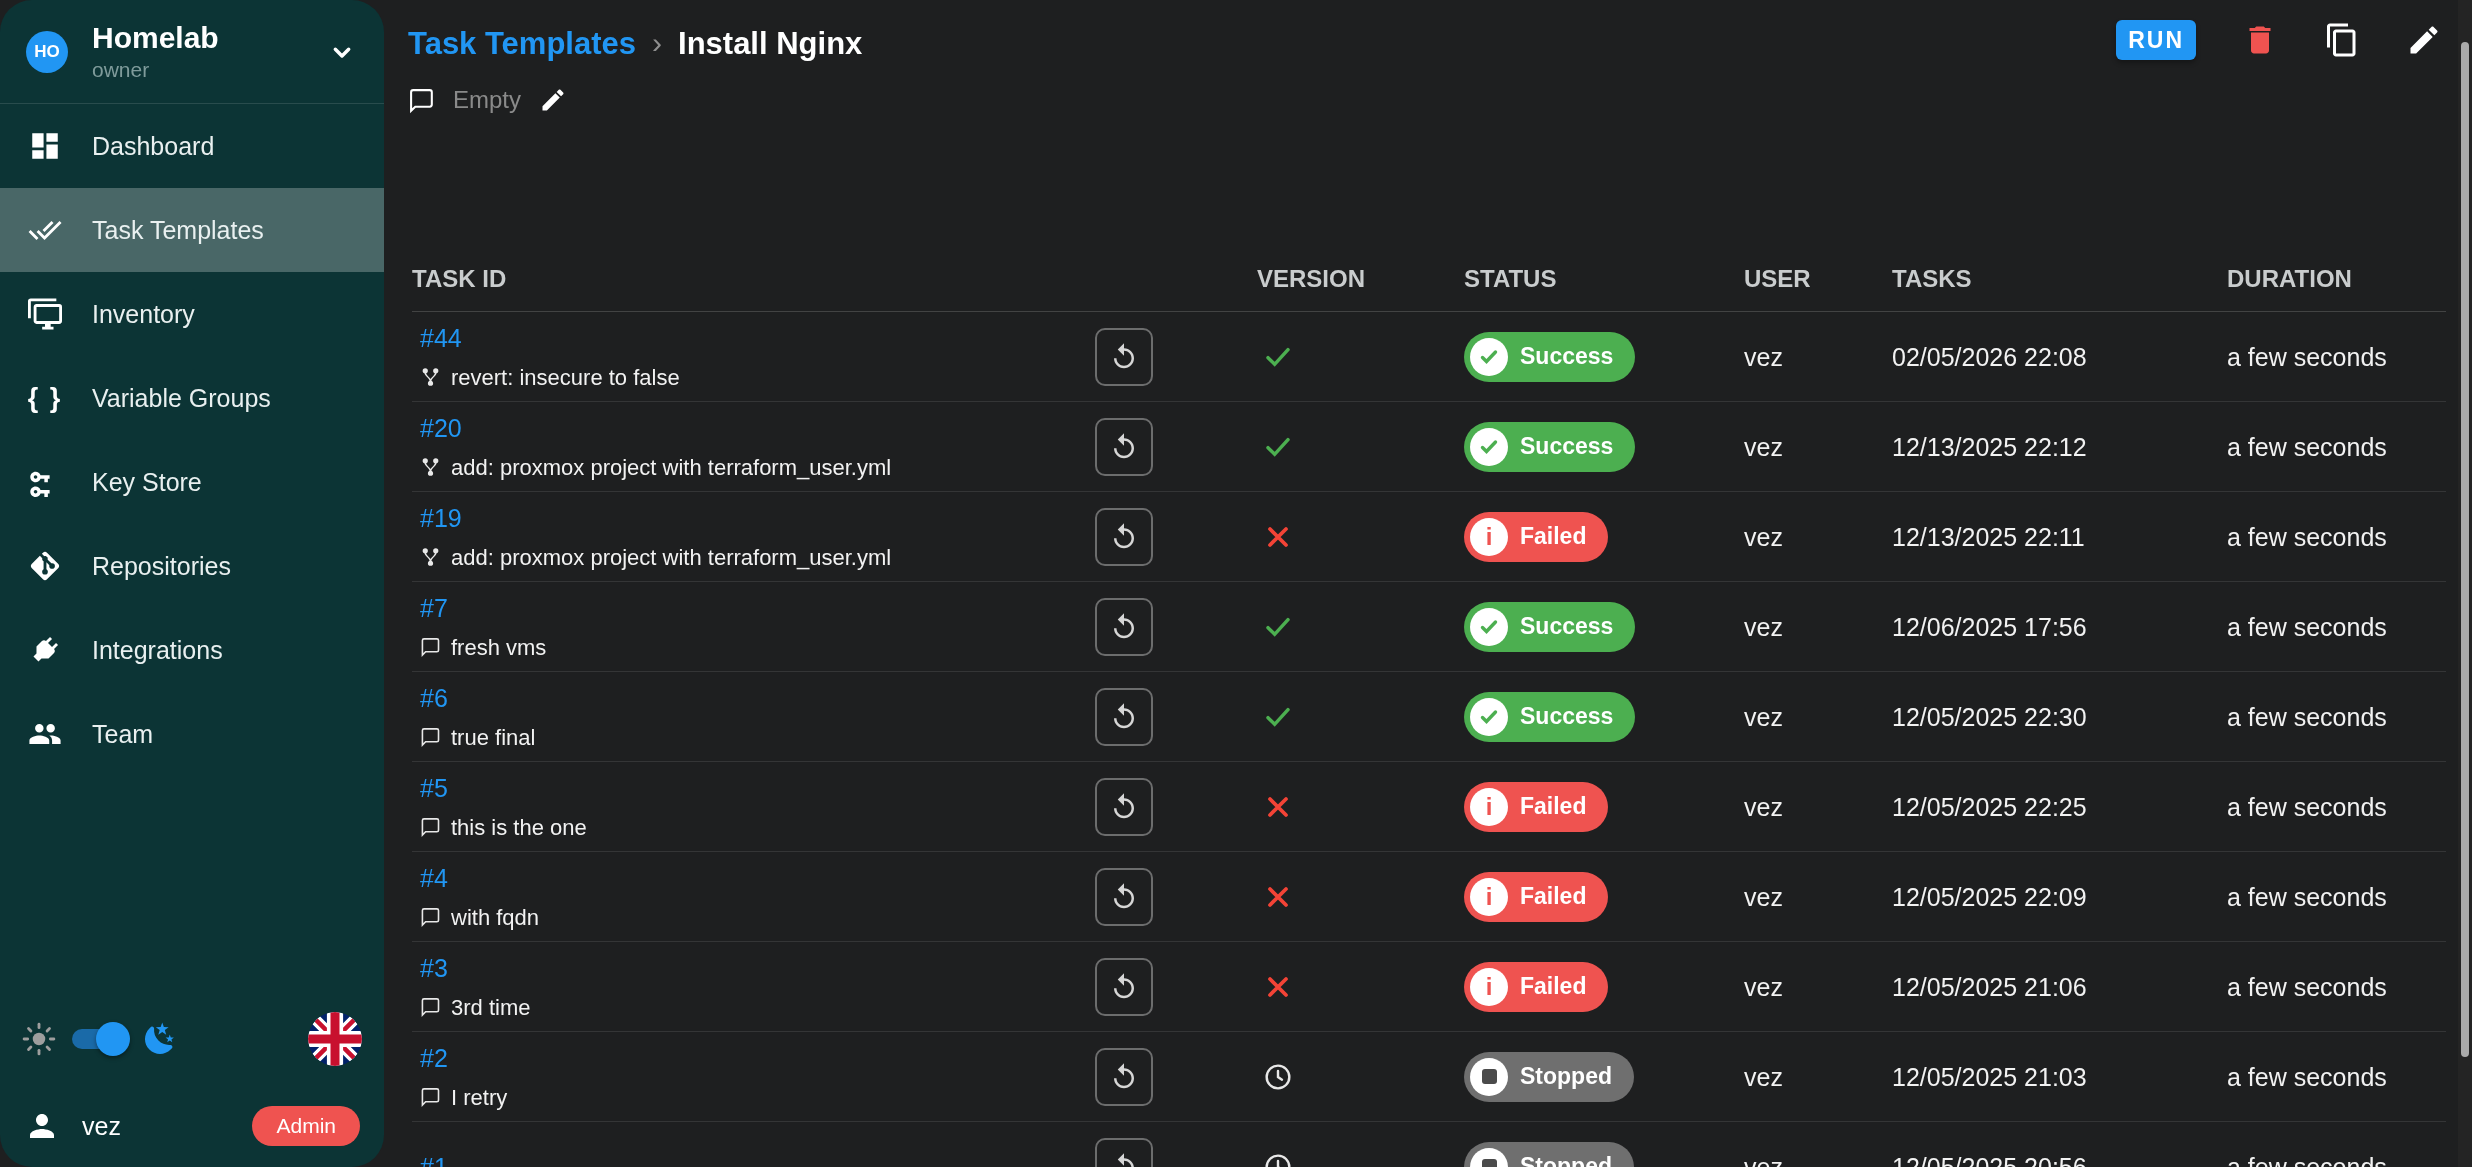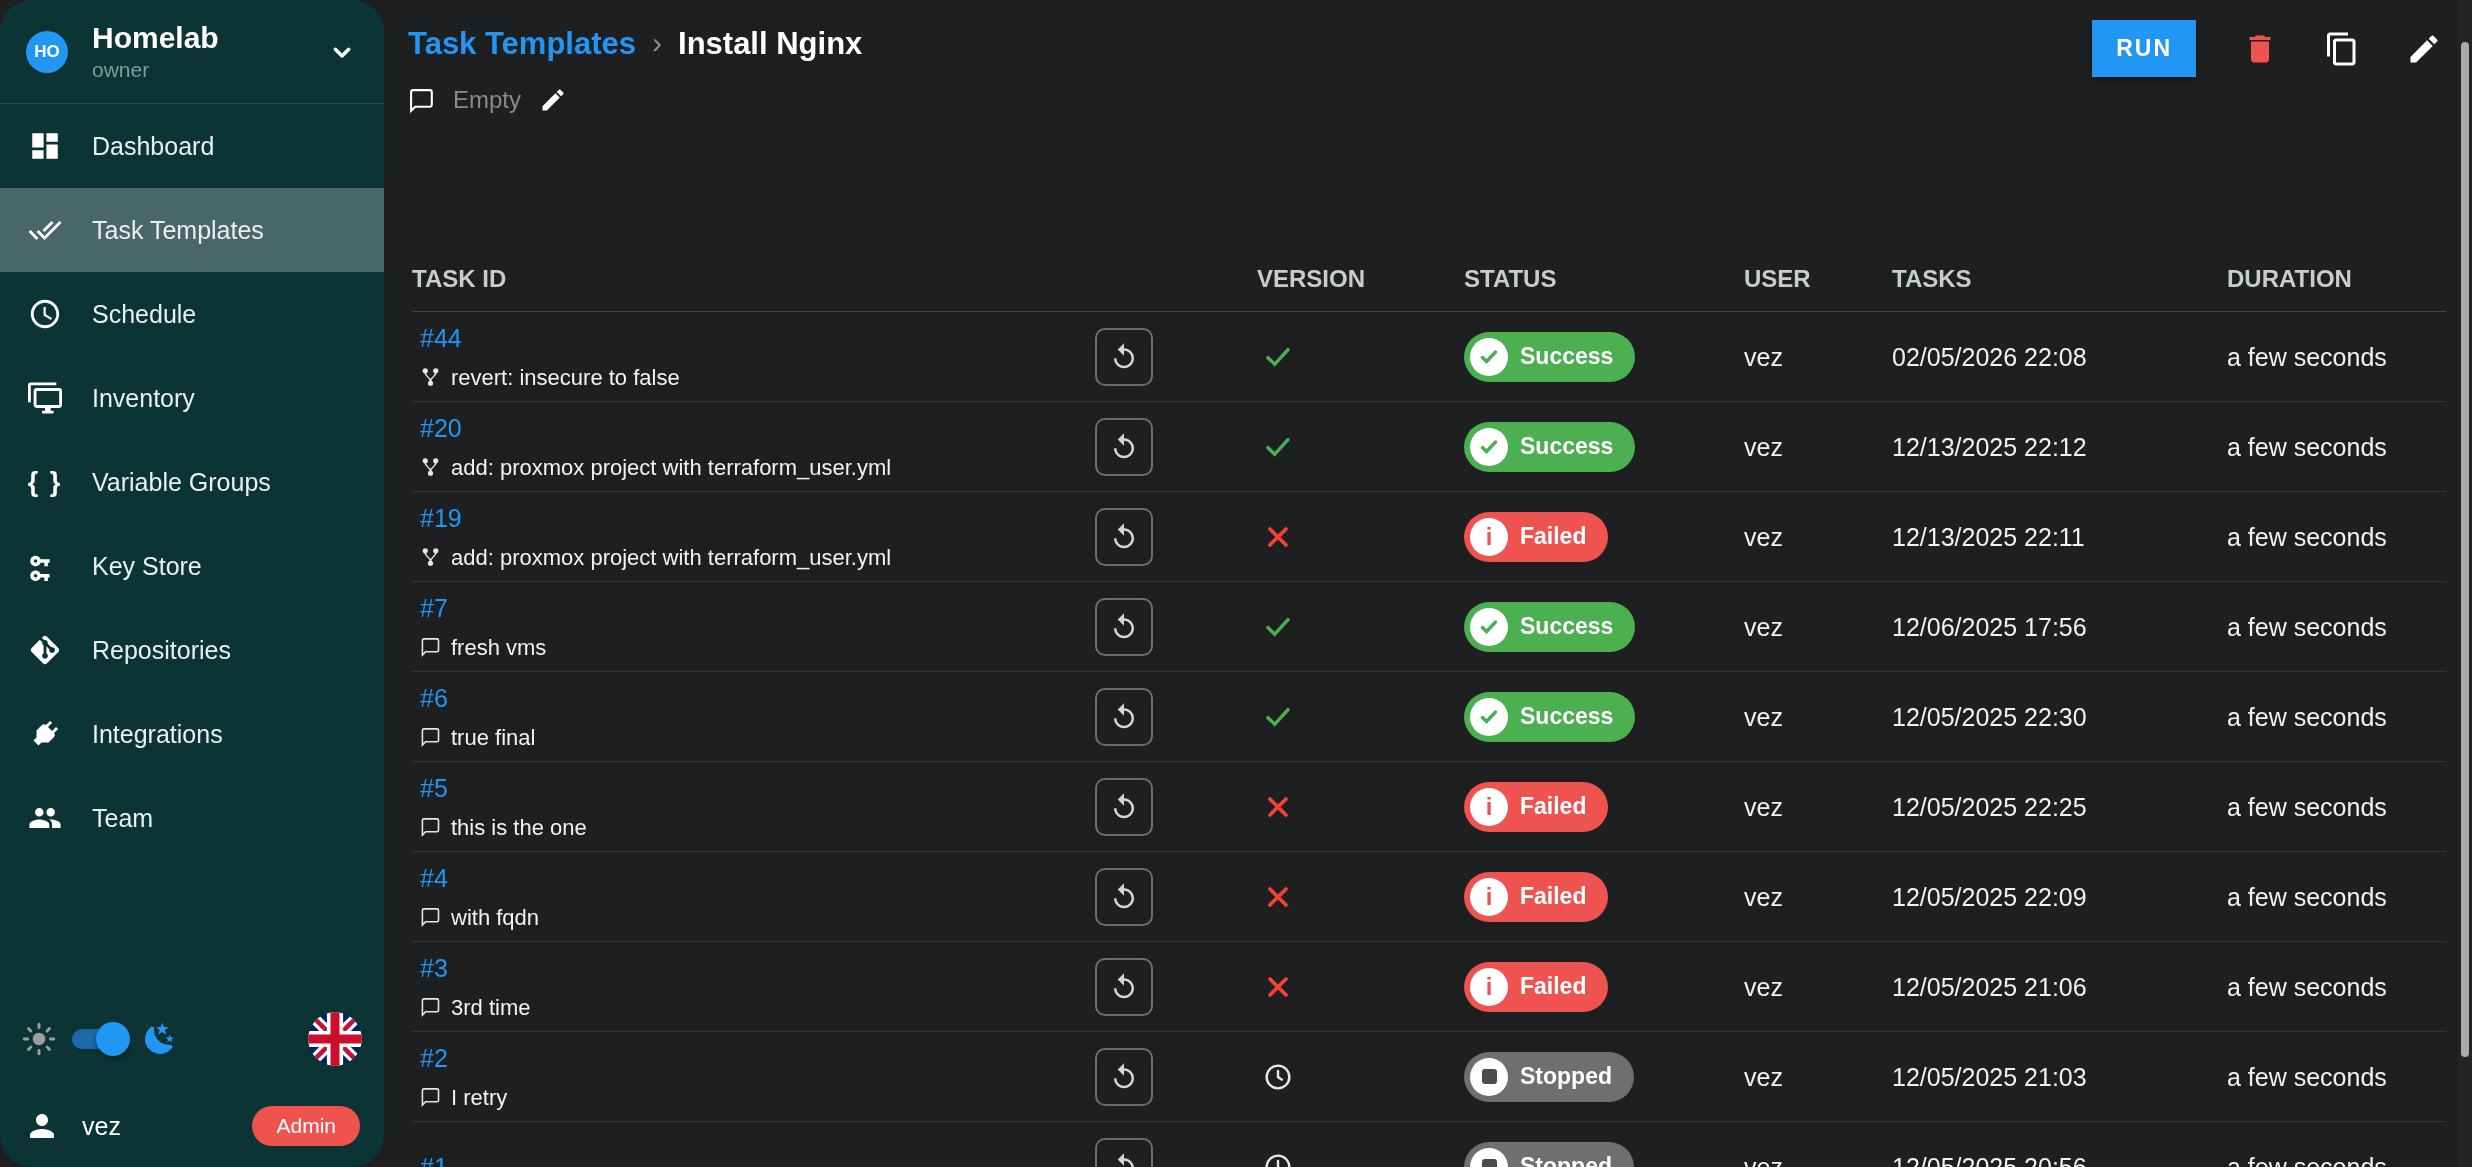--- a/index.html
+++ b/index.html
@@ -47,21 +47,21 @@
   .desc-row { display:flex; align-items:center; gap:18px; margin-top:20px; height:36px;}
   .desc-bubble { color:#fff; display:flex;} .desc-bubble svg{width:27px;height:27px;}
   .desc-text { color:#8a8a8a; font-size:24px; }
   .desc-edit { color:#fff; display:flex; cursor:pointer;} .desc-edit svg{width:28px;height:28px;}
   .tabs { display:flex; margin-top:24px; padding-left:5px; }
   .tab { height:52px; padding:0 26px; display:flex; align-items:center; font-size:22px; font-weight:bold;
          letter-spacing:1.5px; color:#9e9e9e; cursor:pointer; border-bottom:3px solid transparent;}
   .tab.active { color:#2196f3; border-bottom:3px solid #2196f3; }
 
   .actionbar { position:absolute; top:20px; right:30px; display:flex; align-items:center; gap:46px; }
-  .run-btn { background:#2196f3; color:#fff; border:none; height:57px; padding:0 24px; border-radius:0;
+  .run-btn { background:#2196f3; color:#fff; border:none; height:40px; padding:0 12px; border-radius:6px;
              font-size:23px; font-weight:bold; letter-spacing:2px; cursor:pointer; font-family:inherit;
              box-shadow:0 3px 5px rgba(0,0,0,0.3);}
   .icon-btn { background:none; border:none; cursor:pointer; display:flex; padding:0;}
   .icon-btn svg { width:36px; height:36px; }
 
   
   .table { position:absolute; left:28px; right:26px; top:246px; }
   .thead { position:relative; height:66px; border-bottom:1px solid rgba(255,255,255,0.16); }
   .th { position:absolute; top:50%; transform:translateY(-50%); color:#c9cccd; font-size:24px; font-weight:bold; }
   .rows .row { position:relative; height:90px; border-bottom:1px solid rgba(255,255,255,0.10); }
@@ -118,28 +118,20 @@
         <span class="nav-ico">
           <svg viewBox="0 0 24 24" fill="currentColor">
             <path d="M18 7l-1.41-1.41-6.34 6.34 1.41 1.41L18 7zm4.24-1.41L11.66 16.17 7.48 12l-1.41 1.41L11.66 19l12-12-1.42-1.41zM.41 13.41L6 19l1.41-1.41L1.83 12 .41 13.41z"></path>
           </svg>
         </span>
         <span class="nav-label">Task Templates</span>
       </div>
       <div class="nav-item">
         <span class="nav-ico">
           <svg viewBox="0 0 24 24" fill="currentColor">
-            <path d="M11.99 2C6.47 2 2 6.48 2 12s4.47 10 9.99 10C17.52 22 22 17.52 22 12S17.52 2 11.99 2zM12 20c-4.42 0-8-3.58-8-8s3.58-8 8-8 8 3.58 8 8-3.58 8-8 8zm.5-13H11v6l5.25 3.15.75-1.23-4.5-2.67V7z"></path>
-          </svg>
-        </span>
-        <span class="nav-label">Schedule</span>
-      </div>
-      <div class="nav-item">
-        <span class="nav-ico">
-          <svg viewBox="0 0 24 24" fill="currentColor">
             <path d="M22,17V7H6V17H22M22,5A2,2 0 0,1 24,7V17A2,2 0 0,1 22,19H16V21H18V23H10V21H12V19H6C4.89,19 4,18.1 4,17V7C4,5.89 4.89,5 6,5H22M2,3V15H0V3A2,2 0 0,1 2,1H20V3H2Z"></path>
           </svg>
         </span>
         <span class="nav-label">Inventory</span>
       </div>
       <div class="nav-item">
         <span class="nav-ico braces">{ }</span>
         <span class="nav-label">Variable Groups</span>
       </div>
       <div class="nav-item">

